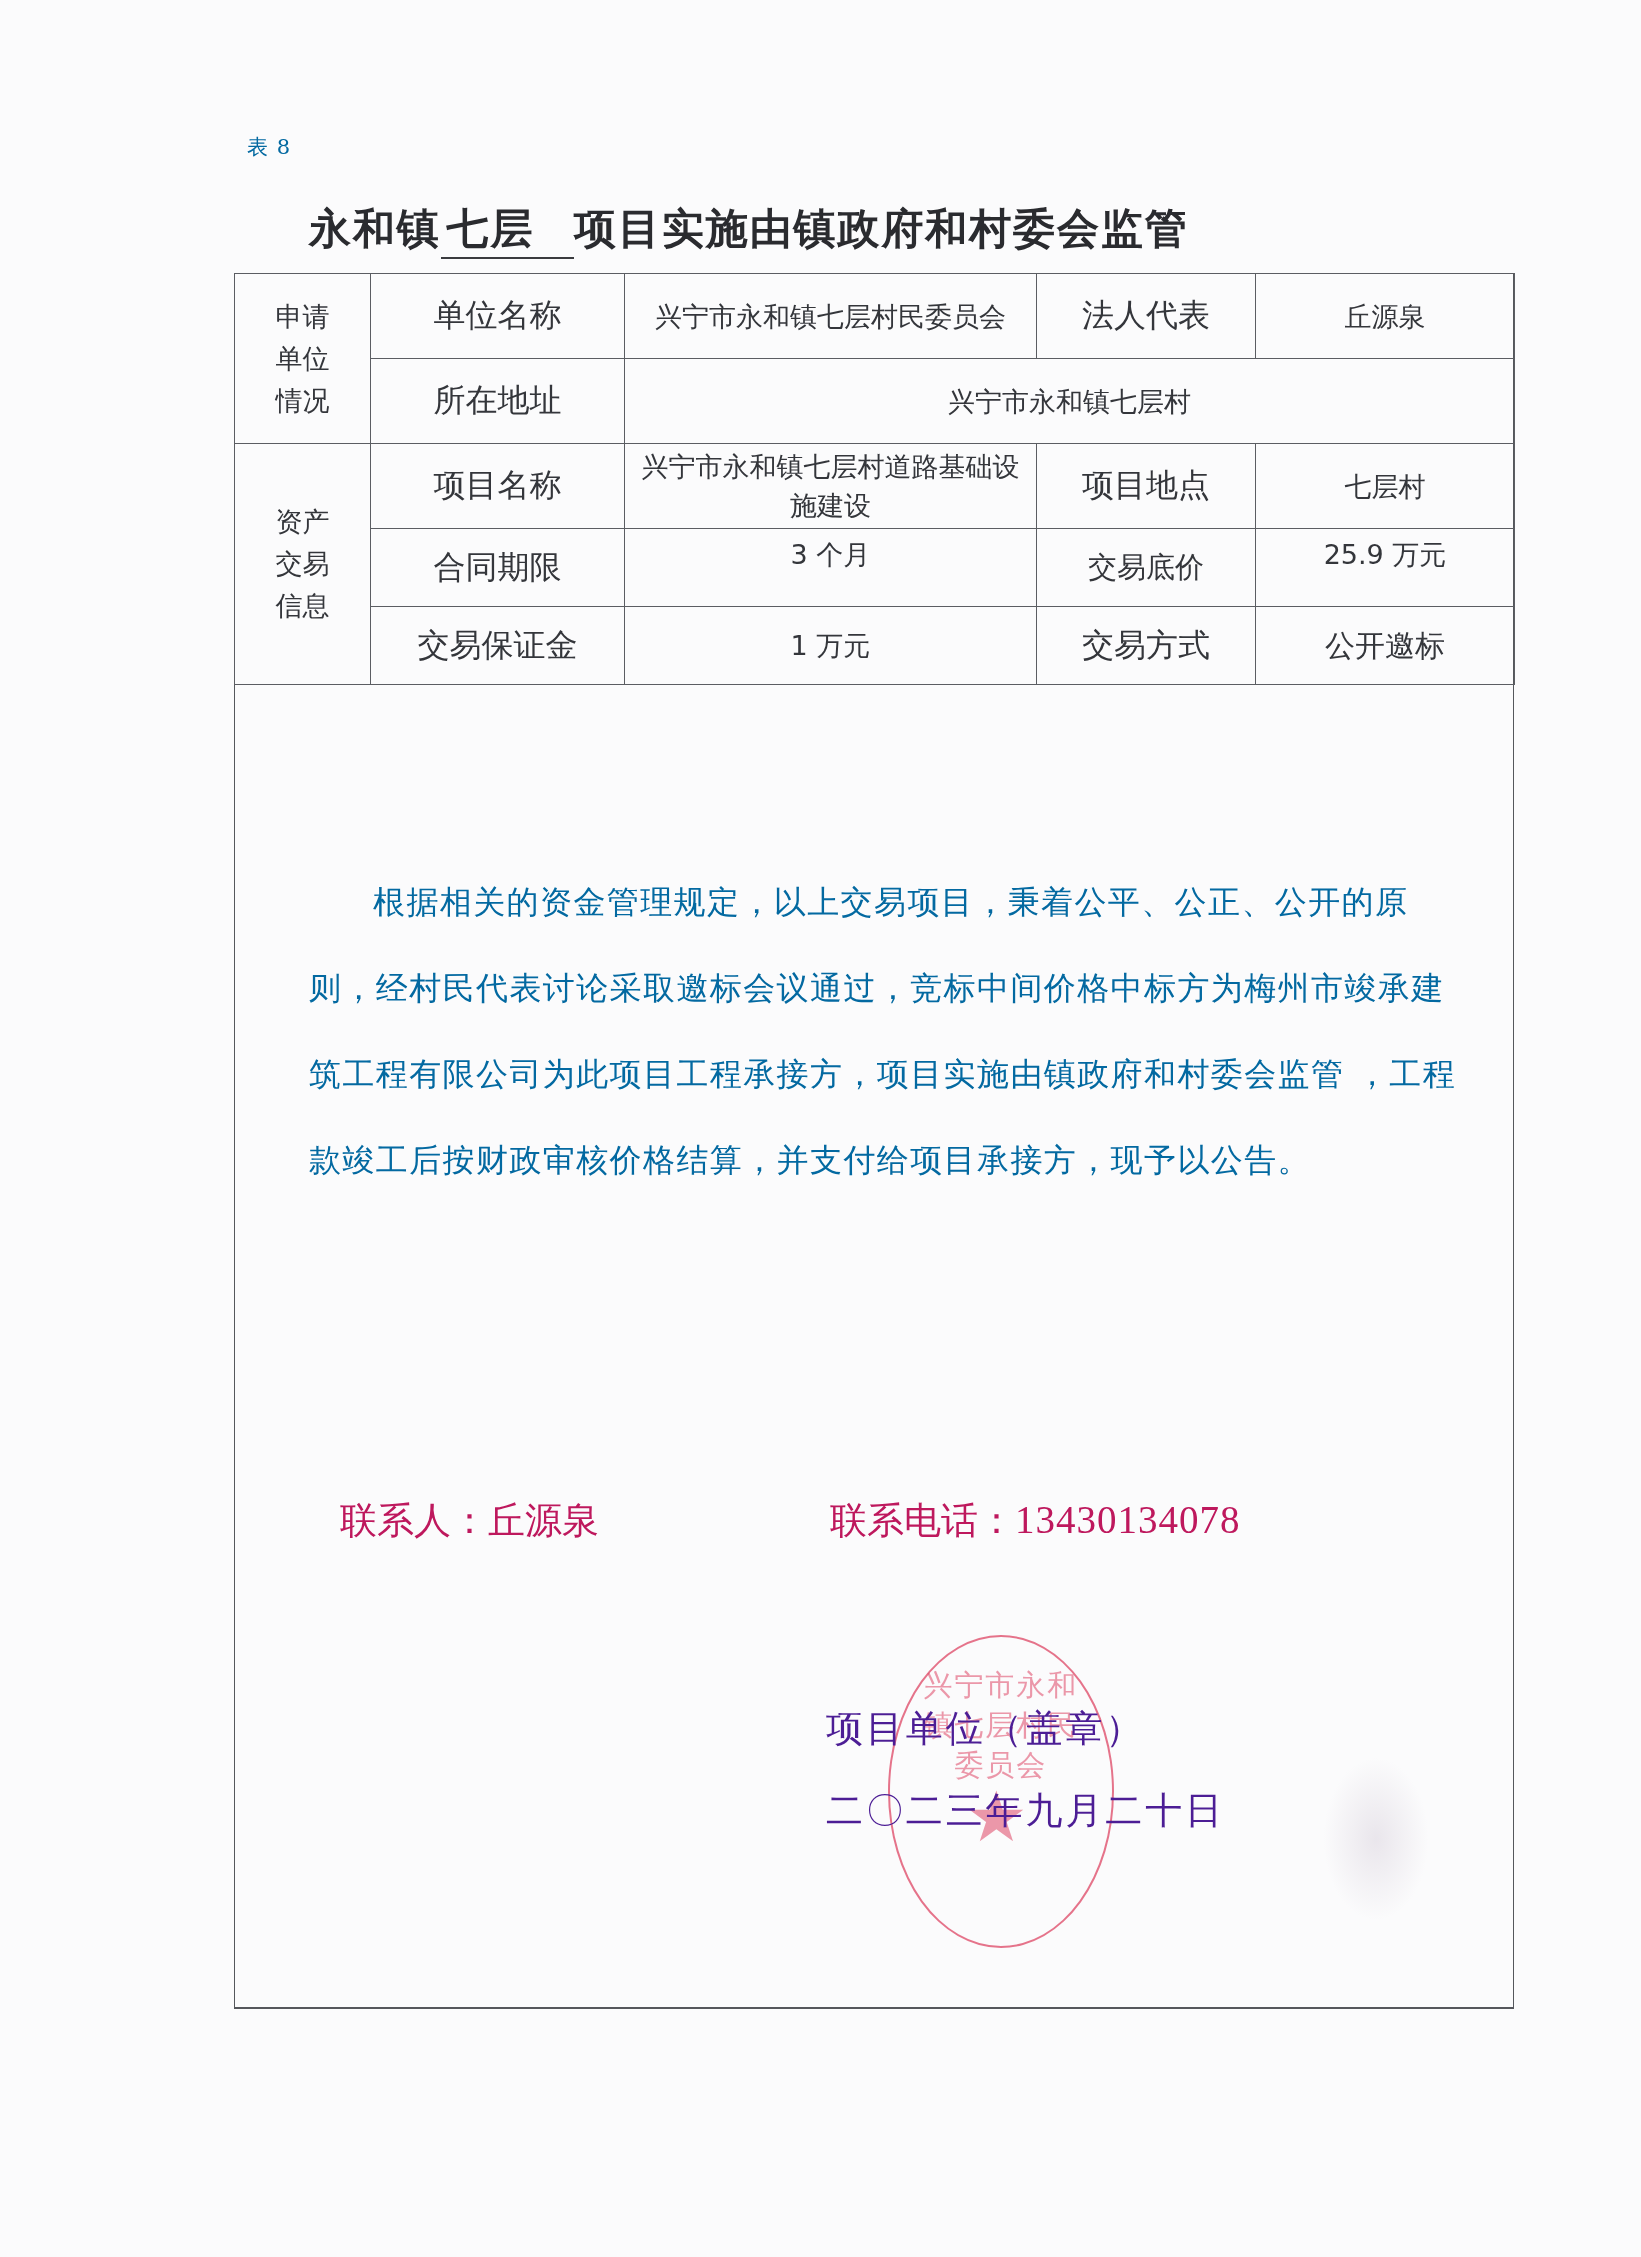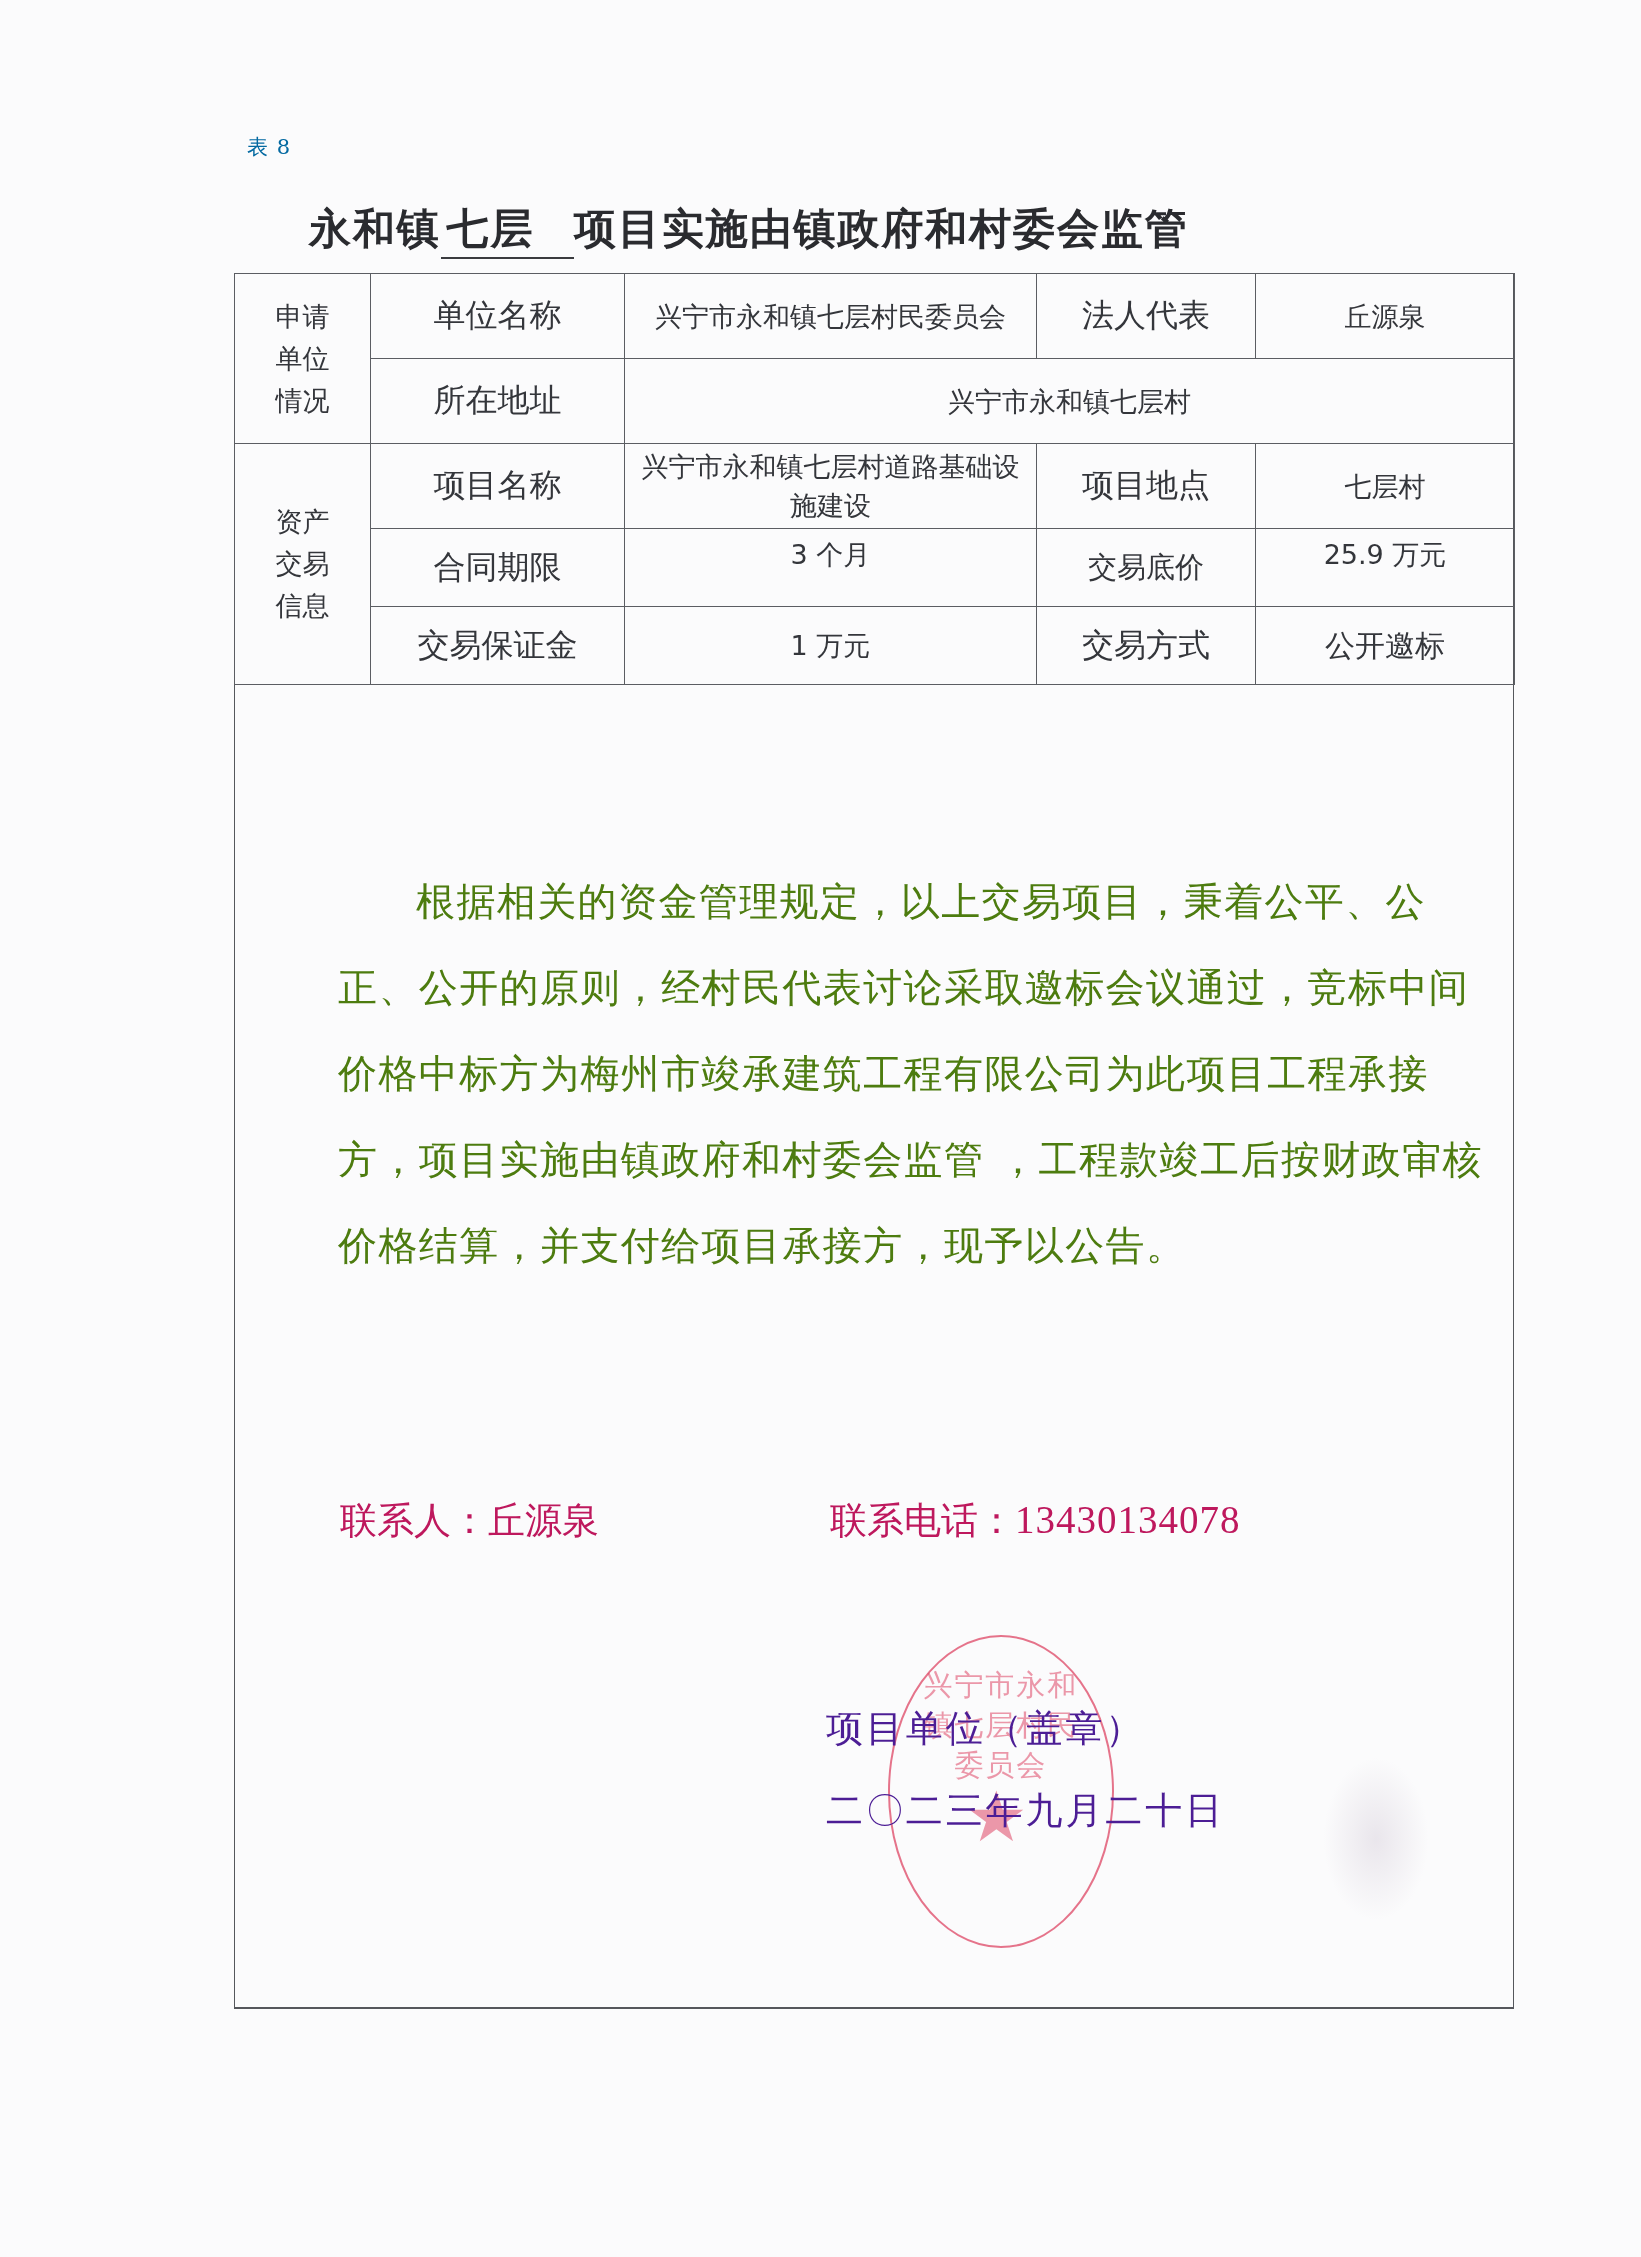--- a/index.html
+++ b/index.html
@@ -48,25 +48,24 @@
       color: #34363b;
     }
     td.group { font-size: 27px; line-height: 42px; }
     td.label { font-size: 32px; }
     td.value { font-size: 27px; line-height: 39px; }
     td.value.top { vertical-align: top; padding-top: 5.8px; }
     tr.r1 td, tr.r2 td, tr.r3 td, tr.r4 td, tr.r5 td { height: 85px; }
     tr.r4 td, tr.r5 td { height: 78px; }
     .body-text {
       position: absolute; left: 309px; top: 859px; width: 1159px;
-      font-size: 39px; line-height: 86px;
-      color: #4d7c0f;
+      font-size: 32px; line-height: 86px;
+      color: #0369a1;
       font-family: "DejaVu Sans", sans-serif;
       letter-spacing: 1.4px;
-      margin-left: 29px;
     }
     .body-text p { margin: 0; text-indent: 2em; }
     .contact {
       position: absolute; top: 1496px;
       font-size: 37px; color: #be185d;
       font-family: "DejaVu Sans", sans-serif;
       white-space: nowrap;
     }
     .contact.person { left: 340px; }
     .contact.phone { left: 830px; }

